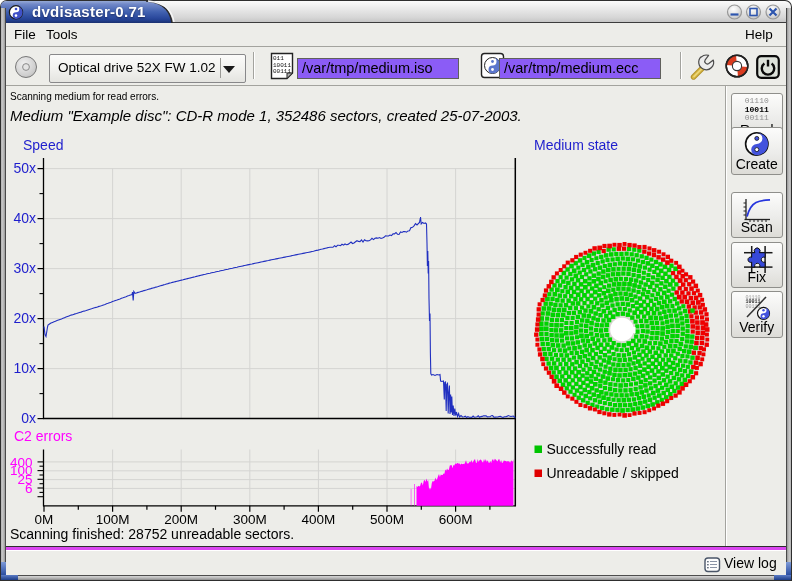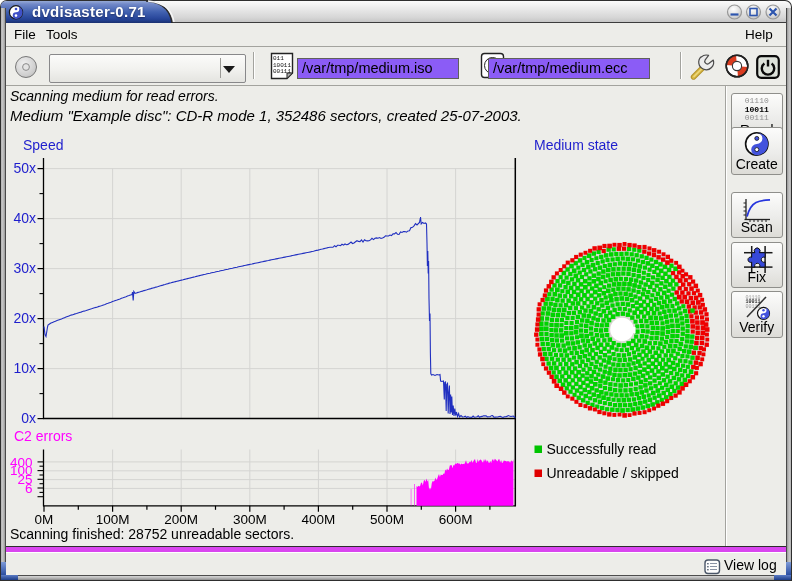--- a/index.html
+++ b/index.html
@@ -10,21 +10,21 @@
 .gripLb{position:absolute;left:1px;top:575px;width:17px;height:5px;background:linear-gradient(180deg,#5b7cc6,#1d3c86);}
 .gripR{position:absolute;left:786px;top:562px;width:5px;height:13px;background:linear-gradient(180deg,#7d9ad8,#2a4da0);}
 .gripRb{position:absolute;left:774px;top:575px;width:17px;height:5px;background:linear-gradient(180deg,#5b7cc6,#1d3c86);}
 .title{position:absolute;left:1px;top:1px;width:790px;height:22px;background:linear-gradient(180deg,#fbfbfb,#ececec 30%,#d6d6d6 75%,#c2c2c2 100%);border-radius:6px 6px 0 0;}
 .tdark{position:absolute;left:1px;top:22px;width:790px;height:1px;background:#3c3c3c;}
 .client{position:absolute;left:6px;top:23px;width:780px;height:452px;background:#edede9;}
 .menubar{position:absolute;left:0px;top:0px;width:780px;height:23px;background:#edede9;border-bottom:1px solid #a3a39e;box-shadow:0 1px 0 #fff;font-size:13.5px;color:#000;}
 .menubar span{position:absolute;top:4px;}
 .toolbar{position:absolute;left:0px;top:24px;width:780px;height:38px;background:#edede9;border-bottom:1px solid #a3a39e;box-shadow:0 1px 0 #fff;}
 .content{position:absolute;left:0px;top:63px;width:780px;height:460px;background:#edede9;}
-.footer{position:absolute;left:0px;top:524px;width:780px;height:28px;background:#edede9;border-top:5px solid #d946ef;box-shadow:inset 0 1px 0 #fff;}
+.footer{position:absolute;left:0px;top:524px;width:780px;height:28px;background:#edede9;border-top:3px solid #d946ef;box-shadow:inset 0 1px 0 #fff;}
 .vsep{position:absolute;left:718.5px;top:0px;width:1px;height:460px;background:#a3a39e;box-shadow:1px 0 0 #fff;}
 .tsep{position:absolute;top:5px;width:1px;height:27px;background:#a3a39e;box-shadow:1px 0 0 #fff;}
 .entry{position:absolute;top:11px;height:19px;background:#8b5cf6;border:1px solid #60605c;font-size:14.5px;color:#000;padding:0 0 0 4px;line-height:19px;white-space:nowrap;}
 .combo{position:absolute;left:43px;top:7px;width:195px;height:27px;background:linear-gradient(180deg,#fbfbfa,#f1f1ee 55%,#e4e4e0);border:1px solid #88888a;border-radius:2px;font-size:13.5px;}
 .btn{position:absolute;left:724.5px;width:50.5px;background:linear-gradient(180deg,#fcfcfb,#ececea 55%,#dddcd7);border:1px solid #8f8f8b;border-radius:3px;text-align:center;color:#000;}
 .btn .lab{position:absolute;bottom:2px;width:100%;font-size:14px;}
 .bin{font-family:"Liberation Mono",monospace;font-size:8px;line-height:8.6px;color:#8f8f8f;}
 .mono5{font-family:"Liberation Mono",monospace;font-size:5px;line-height:4.5px;}
 svg{position:absolute;left:0;top:0;}
 </style></head><body>
@@ -87,20 +87,21 @@
           <radialGradient id="cdg" cx="0.4" cy="0.35" r="0.9">
      <stop offset="0" stop-color="#f0f0f0"></stop>
             <stop offset="0.6" stop-color="#cfcfcf"></stop>
             <stop offset="1" stop-color="#b0b0b0"></stop>
           </radialGradient>
         </defs>
      <circle cx="20" cy="20" r="10.5" fill="url(#cdg)" stroke="#787878" stroke-width="1"></circle>
      <circle cx="20" cy="20" r="3.4" fill="#e4e4e4" stroke="#8a8a8a" stroke-width="1"></circle>
    </svg>
    <div class="combo">
+        <span style="position:absolute;left:8px;top:5px;">Optical drive 52X FW 1.02</span>
      <span style="position:absolute;right:24px;top:3px;width:1px;height:20px;background:#9a9a96;"></span>
      <svg width="16" height="11" style="left:172px;top:9px">
           <path d="M1,2 L13,2 L7,9 Z" fill="#1a1a1a"></path>
         </svg>
    </div>
    <div class="tsep" style="left:247px;"></div>
 
    <svg width="24" height="30" style="left:264px;top:5px">
      <path d="M1.5,1.5 L22.5,1.5 L22.5,21 L17,26.5 L1.5,26.5 Z" fill="#fff" stroke="#222" stroke-width="1.4"></path>
      <path d="M22.5,21 L17,21 L17,26.5 Z" fill="#b0b0b0" stroke="#222" stroke-width="1"></path>
@@ -110,21 +111,21 @@
    </svg>
    <div class="entry" style="left:291px;width:156px;">/var/tmp/medium.iso</div>
 
    <svg width="26" height="28" style="left:474px;top:5px">
      <rect x="1.5" y="1.5" width="22" height="24" rx="3" fill="#fff" stroke="#222" stroke-width="1.4"></rect>
      <circle cx="12.5" cy="13.5" r="8" fill="#fff" stroke="#222" stroke-width="1"></circle>
      <path d="M12.5,5.5 a8,8 0 0 1 0,16 a4,4 0 0 1 0,-8 a4,4 0 0 0 0,-8 Z" fill="#5b76cc"></path>
      <circle cx="12.5" cy="9.5" r="1.4" fill="#5b76cc"></circle>
      <circle cx="12.5" cy="17.5" r="1.4" fill="#fff"></circle>
    </svg>
-   <div class="entry" style="left:482px;width:156px;">/var/tmp/medium.ecc</div>
+   <div class="entry" style="left:493px;width:156px;">/var/tmp/medium.ecc</div>
    <div class="tsep" style="left:674px;"></div>
 
    <svg width="30" height="28" style="left:683px;top:5px">
      <path d="M4.5,25 L14,15.5" stroke="#b08f28" stroke-width="5.4" stroke-linecap="round"></path>
      <path d="M4.5,25 L14,15.5" stroke="#d9b945" stroke-width="3.6" stroke-linecap="round"></path>
      <path d="M5,24.5 L13.5,16" stroke="#edd87a" stroke-width="1.6" stroke-linecap="round"></path>
      <path d="M12.2,5.2 a7.3,7.3 0 0 1 7.4,-1.8 L16.2,7.9 a2.6,2.6 0 0 0 3.6,3.6 L24.3,8.1 a7.3,7.3 0 0 1 -1.8,7.4 a7.3,7.3 0 0 1 -8.3,1.5 a7.3,7.3 0 0 1 -2,-12.2 Z" fill="#ececec" stroke="#4a4a4a" stroke-width="1.2" stroke-linejoin="round"></path>
    </svg>
 
    <svg width="28" height="28" style="left:717px;top:5px">
@@ -138,21 +139,21 @@
      <circle cx="14" cy="14" r="4.6" fill="none" stroke="#333" stroke-width="1.1"></circle>
    </svg>
 
    <svg width="26" height="26" style="left:750px;top:8px">
      <rect x="1.2" y="1.2" width="21.6" height="21.6" rx="4" fill="#dde2da" stroke="#0a0a0a" stroke-width="2.2"></rect>
      <path d="M8.4,8.4 a6.2,6.2 0 1 0 7.2,0" fill="none" stroke="#0a0a0a" stroke-width="2.4"></path>
      <line x1="12" y1="4.8" x2="12" y2="11.5" stroke="#0a0a0a" stroke-width="2.4"></line>
    </svg>
  </div>
  <div class="content">
-   <div style="position:absolute;left:4px;top:3px;font-size:14px;line-height:15px;color:#000;font-style:italic;">Scanning medium for read errors.</div>
+   <div style="position:absolute;left:4px;top:3px;font-size:10px;line-height:15px;color:#000;">Scanning medium for read errors.</div>
    <div style="position:absolute;left:4px;top:21.5px;font-size:15px;line-height:15px;font-style:italic;color:#000;">Medium "Example disc": CD-R mode 1, 352486 sectors, created 25-07-2003.</div>
    <div class="vsep"></div>
 
    <div class="btn" style="top:7px;height:45.5px;">
      <div class="bin" style="position:absolute;top:3px;width:100%;">01110<br><b style="color:#000;">10011</b><br>00111</div>
      <div class="lab">Read</div>
    </div>
    <div class="btn" style="top:41px;height:46px;">
      <svg width="28" height="28" style="left:11.5px;top:2px;">
        <circle cx="13.8" cy="14" r="11.2" fill="#fff" stroke="#111" stroke-width="1.6"></circle>

